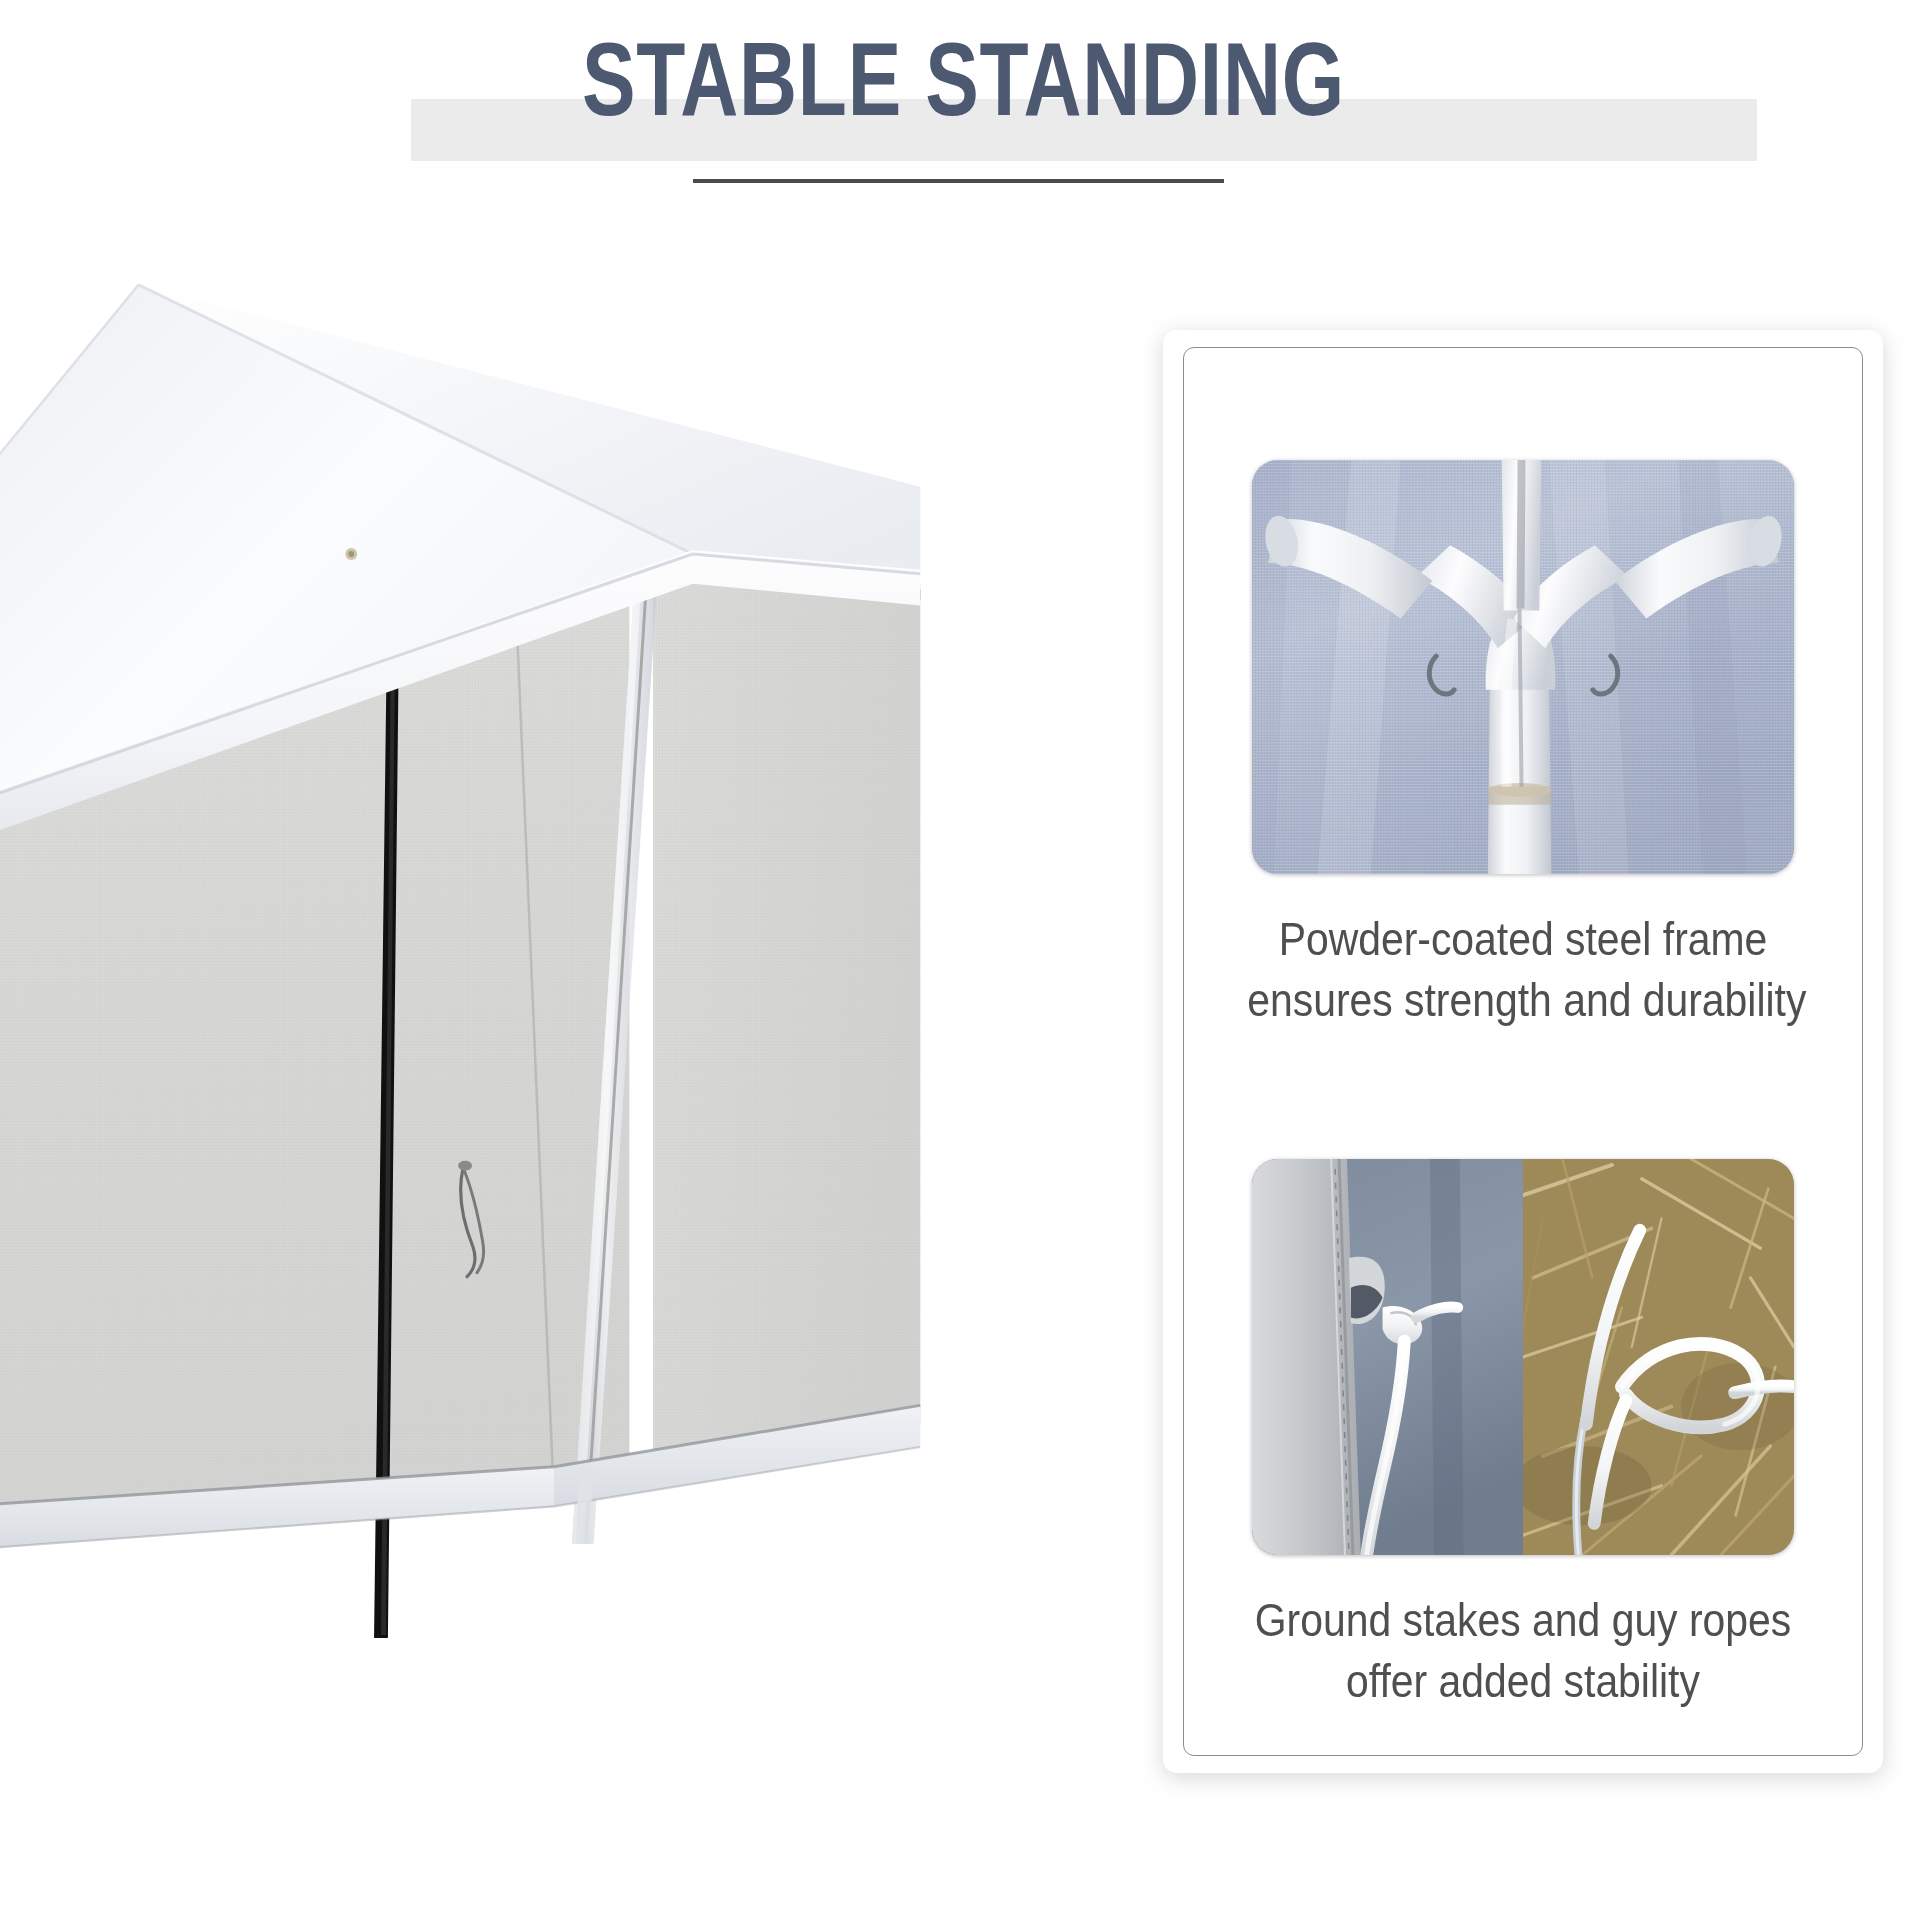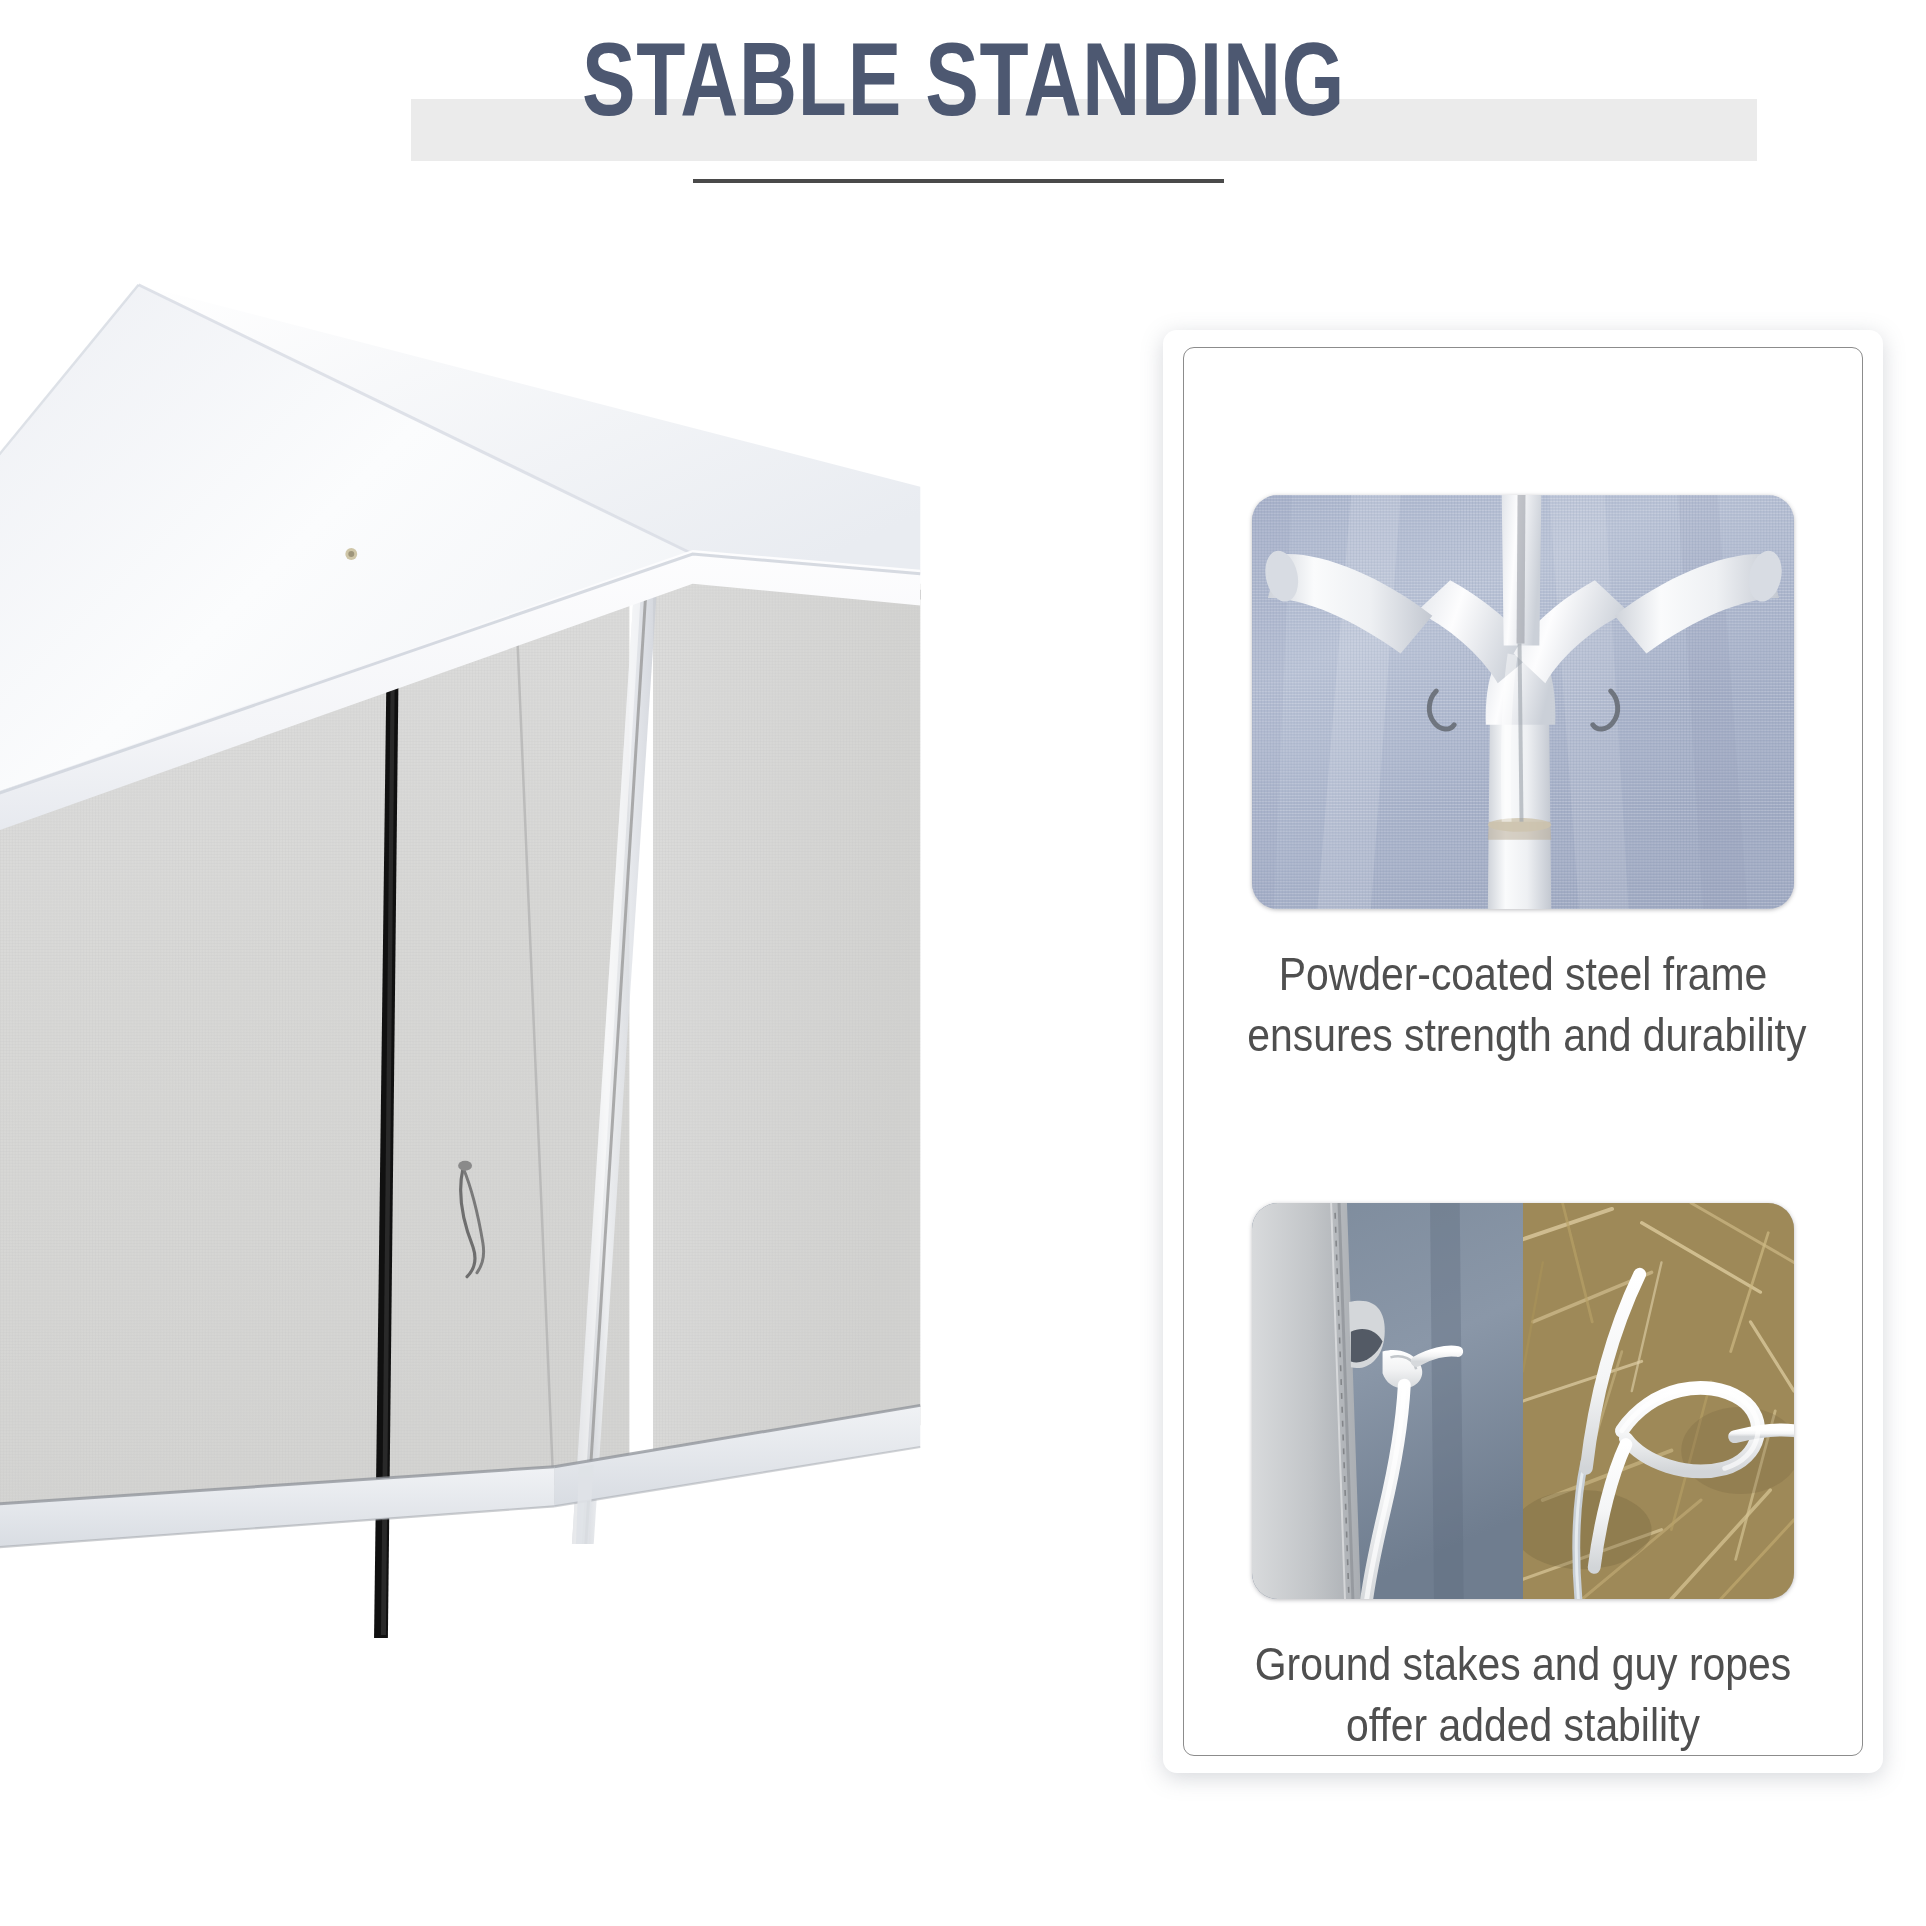--- a/index.html
+++ b/index.html
@@ -65,21 +65,21 @@
     background:#ffffff;
     box-sizing:border-box;
     display:flex;
     flex-direction:column;
   }
   .callout-card{
     flex:1 1 0;
     display:flex;
     flex-direction:column;
     align-items:center;
-    justify-content:flex-end;
+    justify-content:center;
     padding:0;
     position:relative;
   }
   .callout-card.card-1{padding-top:77px;}
   .callout-card.card-2{padding-top:51px;}
 
   .photo-frame{
     width:542px;
     height:414px;
     border-radius:26px;

